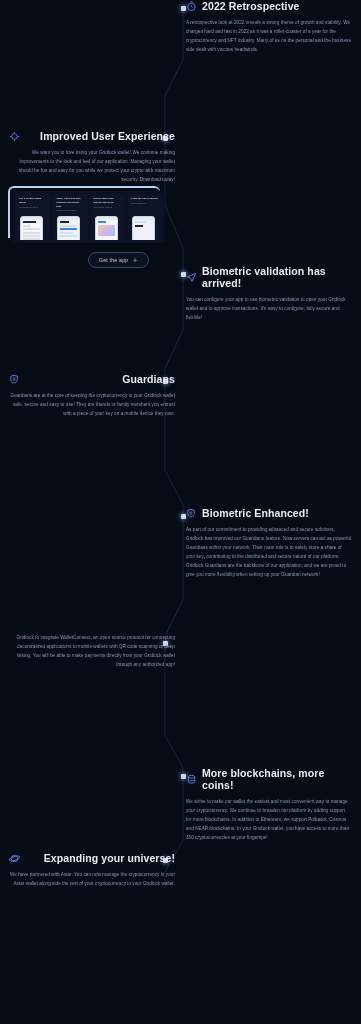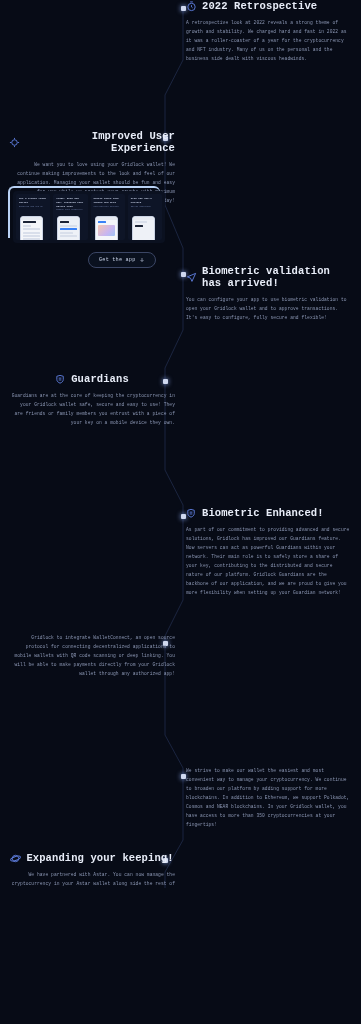--- a/index.html
+++ b/index.html
@@ -9,21 +9,20 @@
     background: #070b16;
     font-family: "Liberation Sans", sans-serif;
     overflow: hidden;
   }
   .page {
     position: relative;
     width: 361px;
     height: 888px;
     background: #070b16;
     overflow: hidden;
-    font-family: Liberation Mono, monospace;
   }
 
   
   .timeline-svg {
     position: absolute;
     left: 0; top: 0;
     width: 361px; height: 1024px;
     pointer-events: none;
   }
 
@@ -47,21 +46,21 @@
     display: flex;
     align-items: center;
     gap: 5px;
     margin-bottom: 7px;
     font-size: 10.5px;
     font-weight: 700;
     color: #e8edf8;
     letter-spacing: .1px;
     line-height: 1.15;
   }
-  .block.left .heading { justify-content: center; }
+  .block.left .heading { justify-content: space-between; }
 
   .heading .hicon {
     flex: 0 0 auto;
     width: 11px; height: 11px;
     display: inline-flex;
     align-items: center;
     justify-content: center;
     color: #5f7fe0;
   }
   .heading .hicon svg { width: 11px; height: 11px; display: block; }
@@ -316,29 +315,39 @@
       <span>Biometric Enhanced!</span>
     </div>
     <div class="body-text">As part of our commitment to providing advanced and secure solutions, Gridlock has improved our Guardians feature. Now servers can act as powerful Guardians within your network. Their main role is to safely store a share of your key, contributing to the distributed and secure nature of our platform. Gridlock Guardians are the backbone of our application, and we are proud to give you more flexibility when setting up your Guardian network!</div>
   </div>
 
   <div class="block left" style="top:634px;">
     <div class="body-text">Gridlock to integrate WalletConnect, an open source protocol for connecting decentralized applications to mobile wallets with QR code scanning or deep linking. You will be able to make payments directly from your Gridlock wallet through any authorized app!</div>
   </div>
 
   <div class="block right" style="top:767px;">
+    <div class="heading">
+      <span class="hicon">
+        <svg viewBox="0 0 24 24" fill="none" stroke="currentColor" stroke-width="2">
+          <ellipse cx="12" cy="6" rx="7" ry="3"></ellipse>
+            <path d="M5 6v6c0 1.7 3.1 3 7 3s7-1.3 7-3V6"></path>
+          <path d="M5 12v5c0 1.7 3.1 3 7 3s7-1.3 7-3v-5"></path>
+        </svg>
+      </span>
+      <span>More blockchains, more coins!</span>
+    </div>
     <div class="body-text">We strive to make our wallet the easiest and most convenient way to manage your cryptocurrency. We continue to broaden our platform by adding support for more blockchains. In addition to Ethereum, we support Polkadot, Cosmos and NEAR blockchains. In your Gridlock wallet, you have access to more than 350 cryptocurrencies at your fingertips!</div>
   </div>
 
   <div class="block left" style="top:852px;">
     <div class="heading">
       <span class="hicon">
         <svg viewBox="0 0 24 24" fill="none" stroke="currentColor" stroke-width="2">
           <circle cx="12" cy="12" r="7"></circle>
             <ellipse cx="12" cy="12" rx="11" ry="4" transform="rotate(-20 12 12)"></ellipse>
         </svg>
       </span>
-      <span>Expanding your keeping!</span>
+      <span>Expanding your universe!</span>
     </div>
     <div class="body-text">We have partnered with Astar. You can now manage the cryptocurrency in your Astar wallet along side the rest of your cryptocurrency in your Gridlock wallet. Stay tuned as we continue to grow our partnerships to make it easier for you to manage your cryptocurrency.</div>
   </div>
 
 </div>
 
 </body></html>

